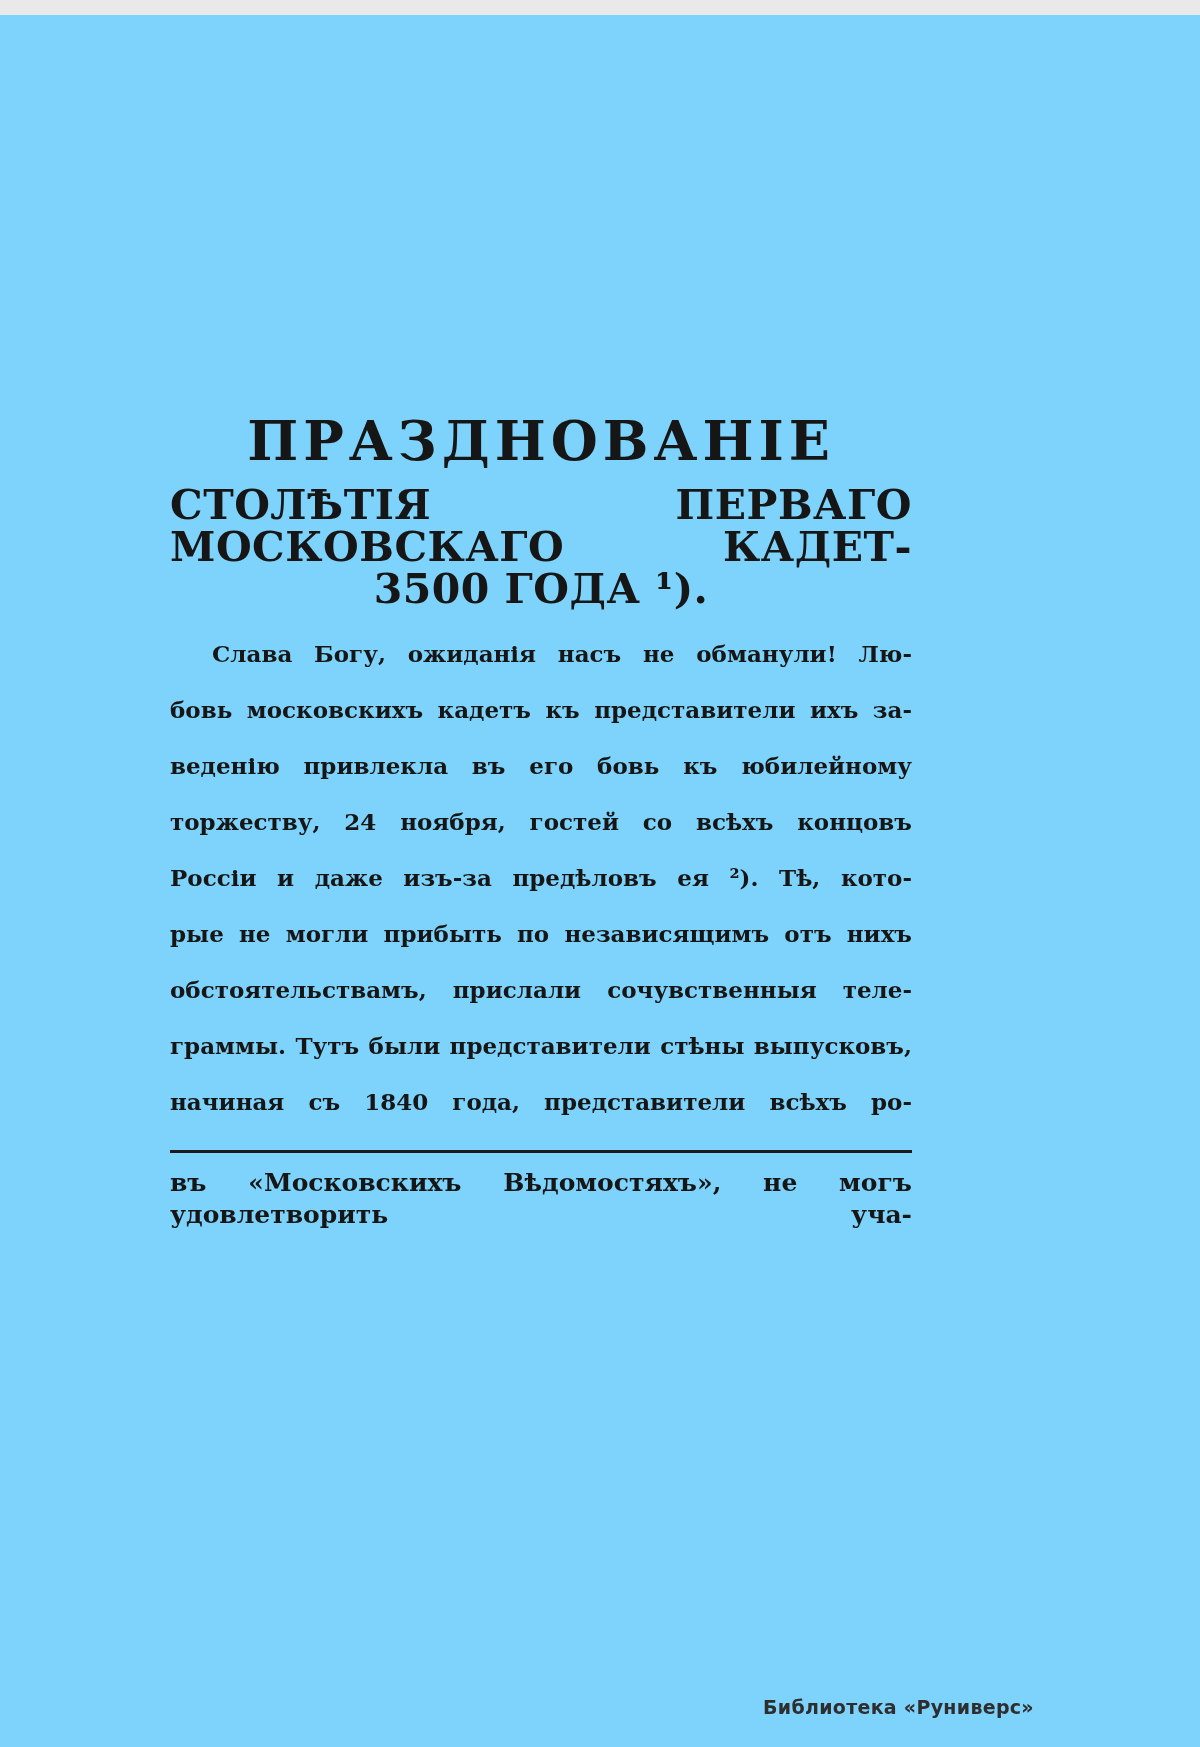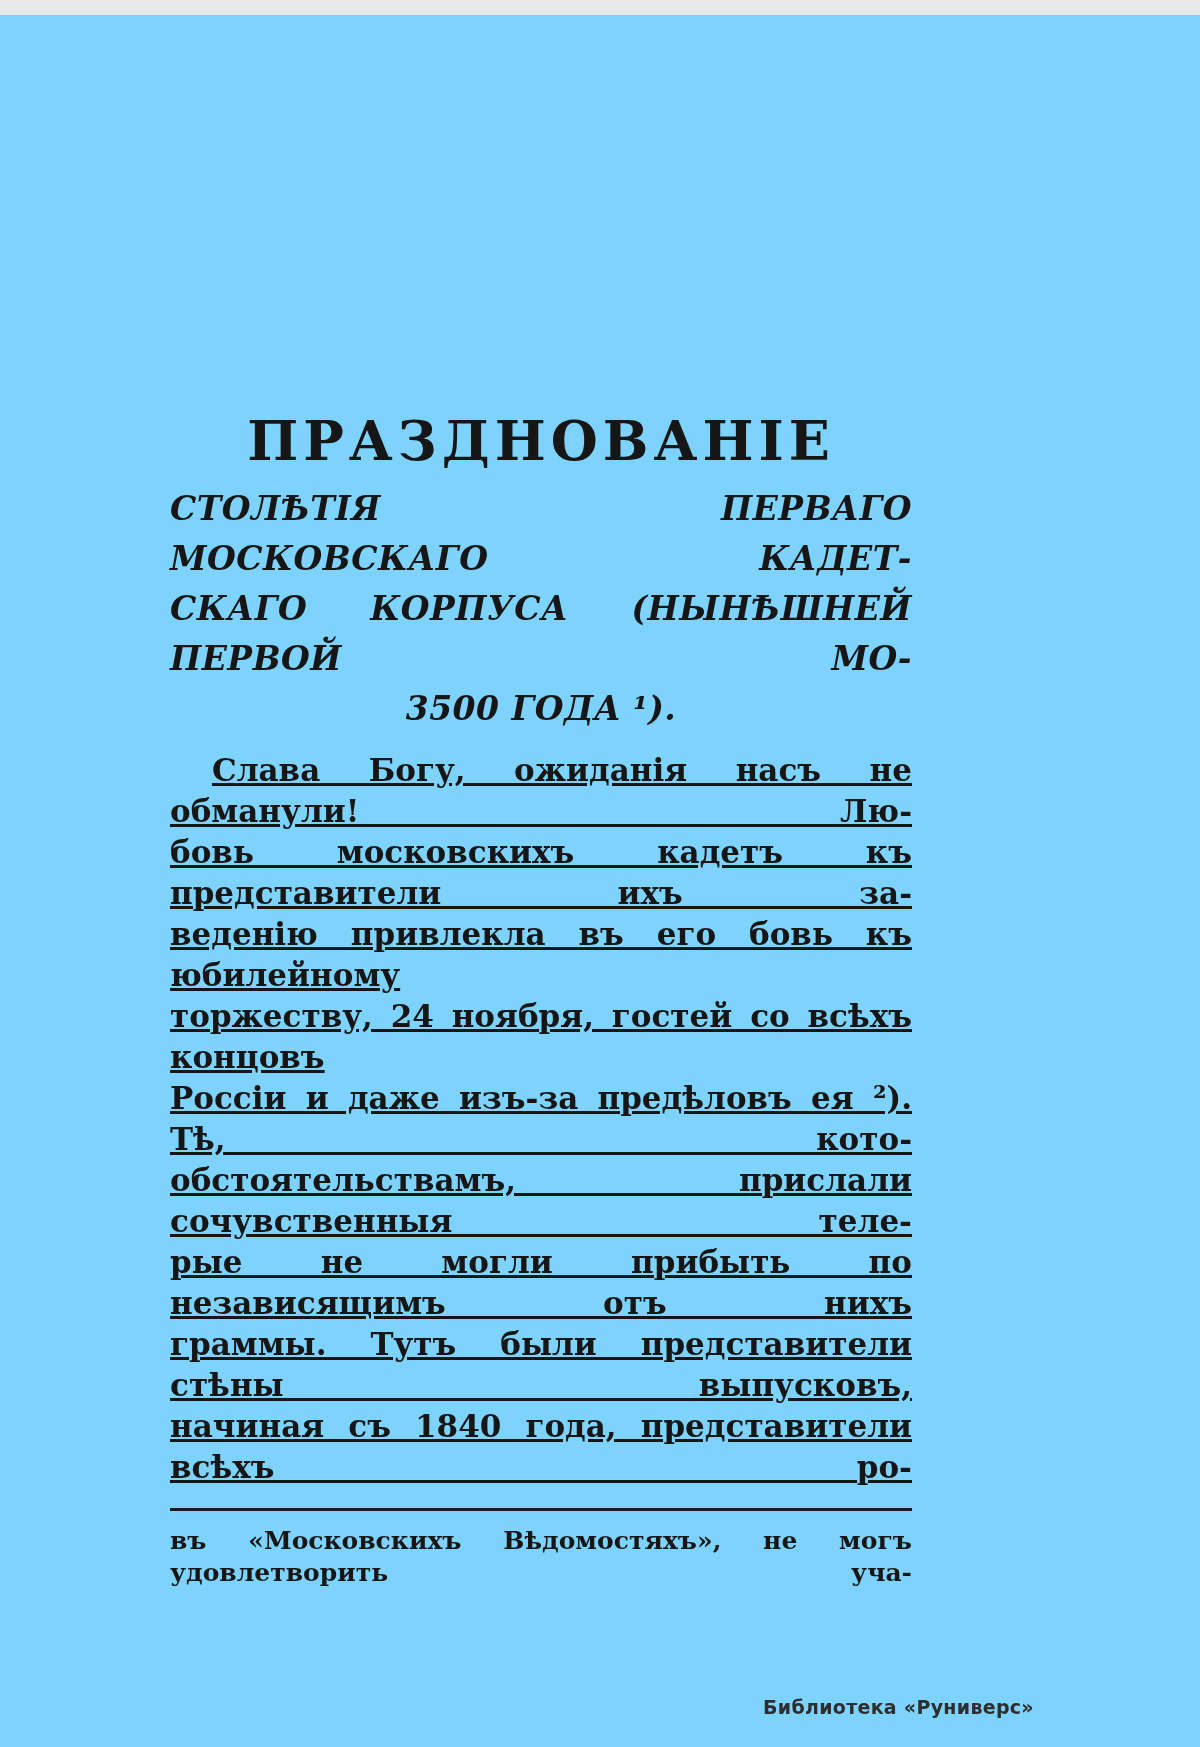--- a/index.html
+++ b/index.html
@@ -26,40 +26,38 @@
   .doc-title {
     font-size: 54px;
     font-weight: 700;
     letter-spacing: 5px;
     text-align: center;
     line-height: 62px;
     white-space: nowrap;
   }
   .subtitle {
     margin-top: 12px;
-    font-size: 33px;
+    font-size: 41px;
     font-weight: 700;
-    line-height: 50px;
+    line-height: 42px;
     letter-spacing: 0.5px;
-    font-style: italic;
   }
   .subtitle .line {
     text-align: justify;
     text-align-last: justify;
   }
   .subtitle .line.centered {
     text-align: center;
     text-align-last: center;
   }
   .body-text {
     margin-top: 16px;
-    font-size: 31px;
+    font-size: 23px;
     font-weight: 700;
-    line-height: 41px;
-    text-decoration: underline;
+    line-height: 56px;
   }
   .body-text .line {
     text-align: justify;
     text-align-last: justify;
   }
   .body-text .line.indent {
     text-indent: 42px;
   }
   .footnote-rule {
     margin-top: 20px;
@@ -94,32 +92,31 @@
 </head>
 <body>
 
 <div class="page">
   <div class="column">
 
     <div class="doc-title">ПРАЗДНОВАНІЕ</div>
 
     <div class="subtitle">
       <div class="line">СТОЛѢТІЯ ПЕРВАГО МОСКОВСКАГО КАДЕТ-</div>
-      <div class="line">СКАГО КОРПУСА (НЫНѢШНЕЙ ПЕРВОЙ МО-</div>
       <div class="line centered">3500 ГОДА ¹).</div>
     </div>
 
     <div class="body-text">
       <div class="line indent">Слава Богу, ожиданія насъ не обманули! Лю-</div>
       <div class="line">бовь московскихъ кадетъ къ представители ихъ за-</div>
       <div class="line">веденію привлекла въ его бовь къ юбилейному</div>
       <div class="line">торжеству, 24 ноября, гостей со всѣхъ концовъ</div>
       <div class="line">Россіи и даже изъ-за предѣловъ ея ²). Тѣ, кото-</div>
+      <div class="line">рые не могли прибыть по независящимъ отъ нихъ</div>
       <div class="line">обстоятельствамъ, прислали сочувственныя теле-</div>
-      <div class="line">рые не могли прибыть по независящимъ отъ нихъ</div>
       <div class="line">граммы. Тутъ были представители стѣны выпусковъ,</div>
       <div class="line">начиная съ 1840 года, представители всѣхъ ро-</div>
     </div>
 
     <hr class="footnote-rule">
 
     <div class="footnotes">
       <div>
         <div class="line">въ «Московскихъ Вѣдомостяхъ», не могъ удовлетворить уча-</div>
 

